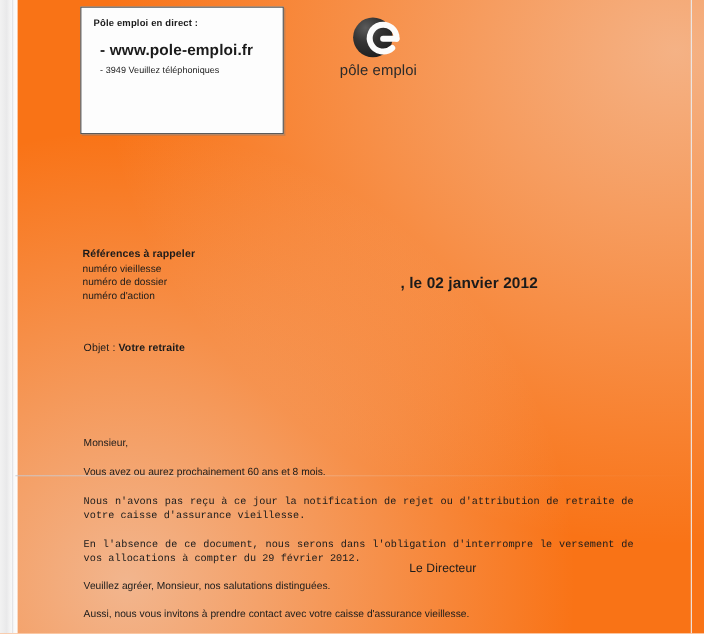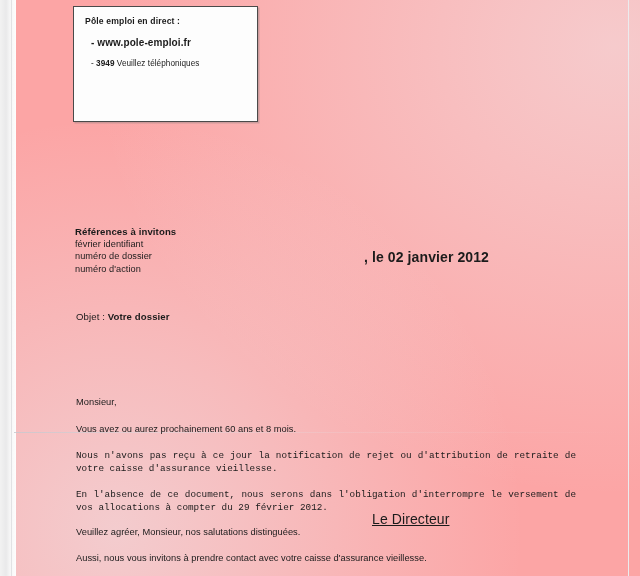--- a/index.html
+++ b/index.html
@@ -6,21 +6,21 @@
   html, body {
     margin: 0;
     padding: 0;
     background: #ffffff;
   }
 
   .page {
     position: relative;
     width: 640px;
     height: 576px;
-    background: #fca5a5;
+    background: #f97316;
     overflow: hidden;
     font-family: "Liberation Sans", sans-serif;
     color: #1b1b1b;
     -webkit-font-smoothing: antialiased;
   }
 
   
   .scan-left-shadow {
     position: absolute;
     left: 0; top: 0;
@@ -75,33 +75,33 @@
     position: absolute;
     left: 11px; top: 9px;
     font-size: 8.6px;
     font-weight: bold;
     letter-spacing: .15px;
     white-space: nowrap;
   }
   .contact-web {
     position: absolute;
     left: 17px; top: 30px;
-    font-size: 10px;
+    font-size: 14px;
     font-weight: bold;
     letter-spacing: .1px;
     white-space: nowrap;
   }
   .contact-phone {
     position: absolute;
     left: 17px; top: 52px;
     font-size: 8.2px;
     letter-spacing: .05px;
     white-space: nowrap;
   }
-  .contact-phone b { font-weight: bold; }
+  .contact-phone b { font-weight: normal; }
   .contact-note {
     position: absolute;
     left: 11px; top: 69px;
     width: 164px;
     font-size: 7.6px;
     line-height: 11.6px;
     letter-spacing: .02px;
   }
 
   
@@ -163,24 +163,23 @@
   .body p {
     margin: 0 0 12px 0;
     letter-spacing: .02px;
   }
   .body p.justify { text-align: justify; font-family: Liberation Mono, monospace; }
   .body p.salute  { margin-bottom: 14px; margin-top: 48px; }
 
   .signature {
     position: absolute;
     left: 372px; top: 511px;
-    font-size: 14px;
-    letter-spacing: .1px;
-    white-space: nowrap;
-    text-decoration: underline;
+    font-size: 11px;
+    letter-spacing: .1px;
+    white-space: nowrap;
   }
 </style>
 </head>
 <body>
 
 <div class="page">
 
   <div class="scan-tint"></div>
   <div class="scan-left-shadow"></div>
   <div class="scan-left-line"></div>
@@ -189,31 +188,48 @@
 
   <div class="contact-box">
     <div class="contact-title">Pôle emploi en direct :</div>
 
     <div class="contact-web">- www.pole-emploi.fr</div>
 
     <div class="contact-phone"><span>- </span><b>3949</b><span> Veuillez téléphoniques</span></div>
 
   </div>
 
+  <div class="logo">
+    <svg class="logo-mark" width="52" height="40" viewBox="0 0 52 40">
+      <defs>
+        <radialGradient id="gdisc" cx="32%" cy="26%" r="82%">
+          <stop offset="0%" stop-color="#5b5b5b"></stop>
+          <stop offset="45%" stop-color="#343434"></stop>
+          <stop offset="100%" stop-color="#1e1e1e"></stop>
+        </radialGradient>
+      </defs>
+      <circle cx="21" cy="20" r="18" fill="url(#gdisc)"></circle>
+      <g fill="none" stroke="#fcfcfc" stroke-width="5.4" stroke-linecap="round">
+        <path d="M42.5 21.2 A12.2 12.2 0 1 0 38.6 29.6"></path>
+        <path d="M30.3 21.2 L42.5 21.2"></path>
+      </g>
+    </svg>
+    <span class="logo-word">pôle emploi</span>
+  </div>
 
   <div class="refs">
-    <div class="refs-title">Références à invitons</div>
-    <div class="refs-line">février identifiant</div>
+    <div class="refs-title">Références à rappeler</div>
+    <div class="refs-line">numéro vieillesse</div>
     <div class="refs-line">numéro de dossier</div>
     <div class="refs-line">numéro d'action</div>
   </div>
 
   <div class="date-line">, le 02 janvier 2012</div>
 
-  <div class="subject"><span>Objet : </span><b>Votre dossier</b></div>
+  <div class="subject"><span>Objet : </span><b>Votre retraite</b></div>
 
   <div class="body">
     <p class="salute">Monsieur,</p>
     <p>Vous avez ou aurez prochainement 60 ans et 8 mois.</p>
     <p class="justify">Nous n'avons pas reçu à ce jour la notification de rejet ou d'attribution de retraite de votre caisse d'assurance vieillesse.</p>
     <p class="justify">En l'absence de ce document, nous serons dans l'obligation d'interrompre le versement de vos allocations à compter du 29 février 2012.</p>
     <p>Veuillez agréer, Monsieur, nos salutations distinguées.</p>
     <p>Aussi, nous vous invitons à prendre contact avec votre caisse d'assurance vieillesse.</p>
   </div>
 

